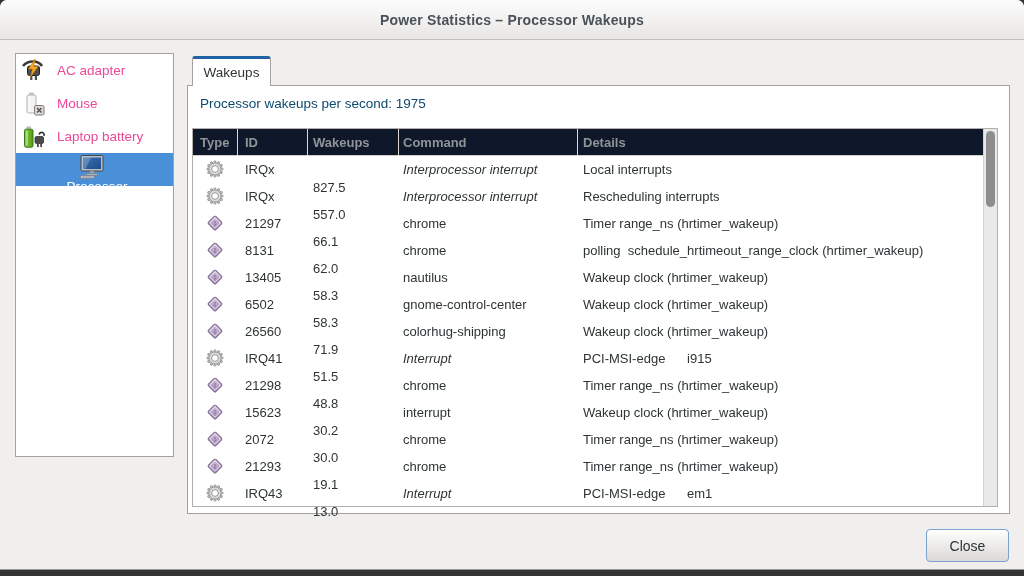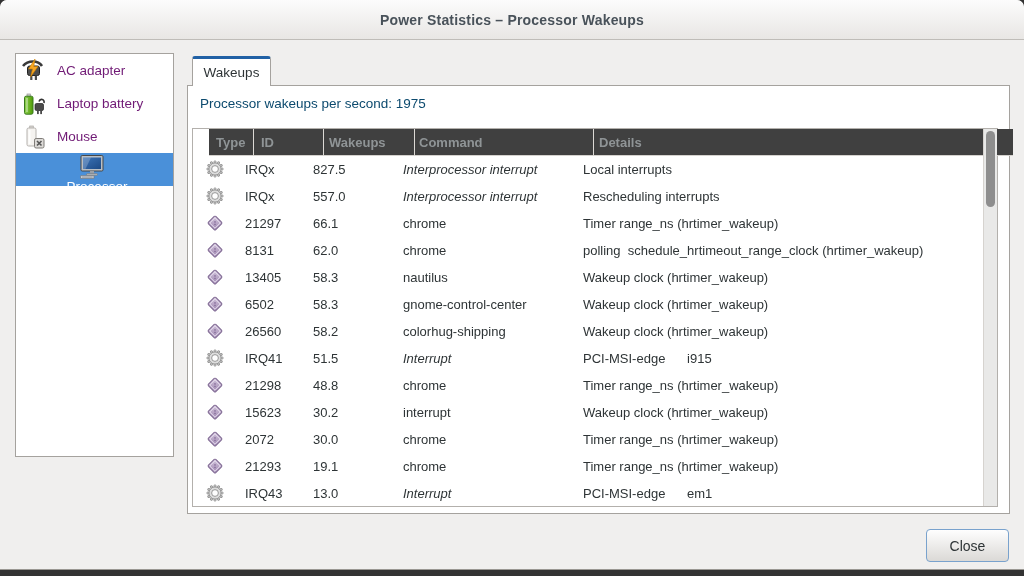--- a/index.html
+++ b/index.html
@@ -13,49 +13,49 @@
   .titlebar { position:absolute; left:0; top:0; width:1024px; height:40px;
               background:linear-gradient(#fcfcfc, #e8e6e4);
               border-bottom:1px solid #bfbcb8; border-radius:7px 7px 0 0;
               display:flex; align-items:center; justify-content:center; }
   .titlebar .title { font-size:14px; font-weight:bold; color:#49525a; letter-spacing:0.2px; }
 
   
   .sidebar { position:absolute; left:15px; top:53px; width:159px; height:404px;
              background:#ffffff; border:1px solid #a5a29e; }
   .side-item { height:33px; display:flex; align-items:center; padding-left:5px;
-               font-size:13.5px; color:#701a75; cursor:default; }
+               font-size:13.5px; color:#ec4899; cursor:default; }
   .side-item .sicon { width:26px; height:26px; flex:0 0 26px; margin-right:10px; }
   .side-item.selected { background:#4a90d9; color:#ffffff;flex-direction:column; }
 
   
   .tab { position:absolute; left:192px; top:56px; width:79px; height:30px;
          background:#ffffff; border:1px solid #a5a29e; border-bottom:none;
          border-top:3px solid #2161a5; border-radius:3px 3px 0 0; z-index:3;
          display:flex; align-items:center; justify-content:center;
          font-size:13.5px; color:#2e3436; }
   .panel { position:absolute; left:187px; top:85px; width:823px; height:429px;
            background:#ffffff; border:1px solid #a5a29e; z-index:1; }
   .summary { position:absolute; left:200px; top:96px; font-size:13.5px; color:#0c4a6e; z-index:2; }
 
   
   .table { position:absolute; left:192px; top:128px; width:806px; height:379px;
            background:#ffffff; border:1px solid #b3b0ac; z-index:2; }
-  .thead { position:absolute; left:16px; top:0; width:100%; height:27px;
-           border-bottom:1px solid #d5d2ce; background:#404040; }
+  .thead { position:absolute; left:0; top:0; width:100%; height:27px;
+           border-bottom:1px solid #d5d2ce; background:#0f172a; }
   .th { position:absolute; top:0; height:27px; line-height:27px;
         font-size:13px; color:#8f9496; font-weight:bold; }
   .th-sep { position:absolute; top:0; width:1px; height:27px; background:#dcd9d5; }
   .tbody { position:absolute; left:0; top:27px; width:100%; }
   .tr { position:relative; height:27px; }
   .td { position:absolute; top:0; height:27px; line-height:27px; font-size:13px;
         color:#2e3436; white-space:pre; }
   .td-type { left:12px; width:20px; top:4px; height:18px; line-height:normal; }
   .c-id      { left:52px;  }
-  .c-wakeups { left:120px; }
+  .c-wakeups { left:120px;margin-top:18px; }
   .c-command { left:210px; }
   .c-details { left:390px; }
   .td.italic { font-style:italic; }
 
   .scrollbar { position:absolute; top:0; right:0; width:14px; height:377px;
                background:#e9e9e8; border-left:1px solid #d6d3cf; }
   .scroll-thumb { position:absolute; left:2px; top:2px; width:9px; height:76px;
                   background:#8e8e8e; border-radius:5px; }
 
   
@@ -164,30 +164,30 @@
   <div class="sidebar" id="sidebar">
   <div class="side-item">
     <svg class="sicon">
           <use href="#ac-adapter-icon"></use>
         </svg>
     <span class="slabel">AC adapter</span>
   </div>
 
   <div class="side-item">
     <svg class="sicon">
+          <use href="#mouse-battery-icon"></use>
+        </svg>
+    <span class="slabel">Mouse</span>
+  </div>
+
+  <div class="side-item">
+    <svg class="sicon">
           <use href="#laptop-battery-icon"></use>
         </svg>
     <span class="slabel">Laptop battery</span>
-  </div>
-
-  <div class="side-item">
-    <svg class="sicon">
-          <use href="#mouse-battery-icon"></use>
-        </svg>
-    <span class="slabel">Mouse</span>
   </div>
 
   <div class="side-item selected">
     <svg class="sicon">
           <use href="#processor-icon"></use>
         </svg>
     <span class="slabel">Processor</span>
   </div>
 </div>
 
@@ -270,21 +270,21 @@
     <div class="td c-wakeups">58.3</div>
     <div class="td c-command">gnome-control-center</div>
     <div class="td c-details">Wakeup clock (hrtimer_wakeup)</div>
   </div>
 
   <div class="tr">
     <svg class="td td-type" width="20" height="18">
             <use href="#diamond-icon"></use>
           </svg>
     <div class="td c-id">26560</div>
-    <div class="td c-wakeups">58.2</div>
+    <div class="td c-wakeups">71.9</div>
     <div class="td c-command">colorhug-shipping</div>
     <div class="td c-details">Wakeup clock (hrtimer_wakeup)</div>
   </div>
 
   <div class="tr">
     <svg class="td td-type" width="20" height="18">
             <use href="#gear-icon"></use>
           </svg>
     <div class="td c-id">IRQ41</div>
     <div class="td c-wakeups">51.5</div>

